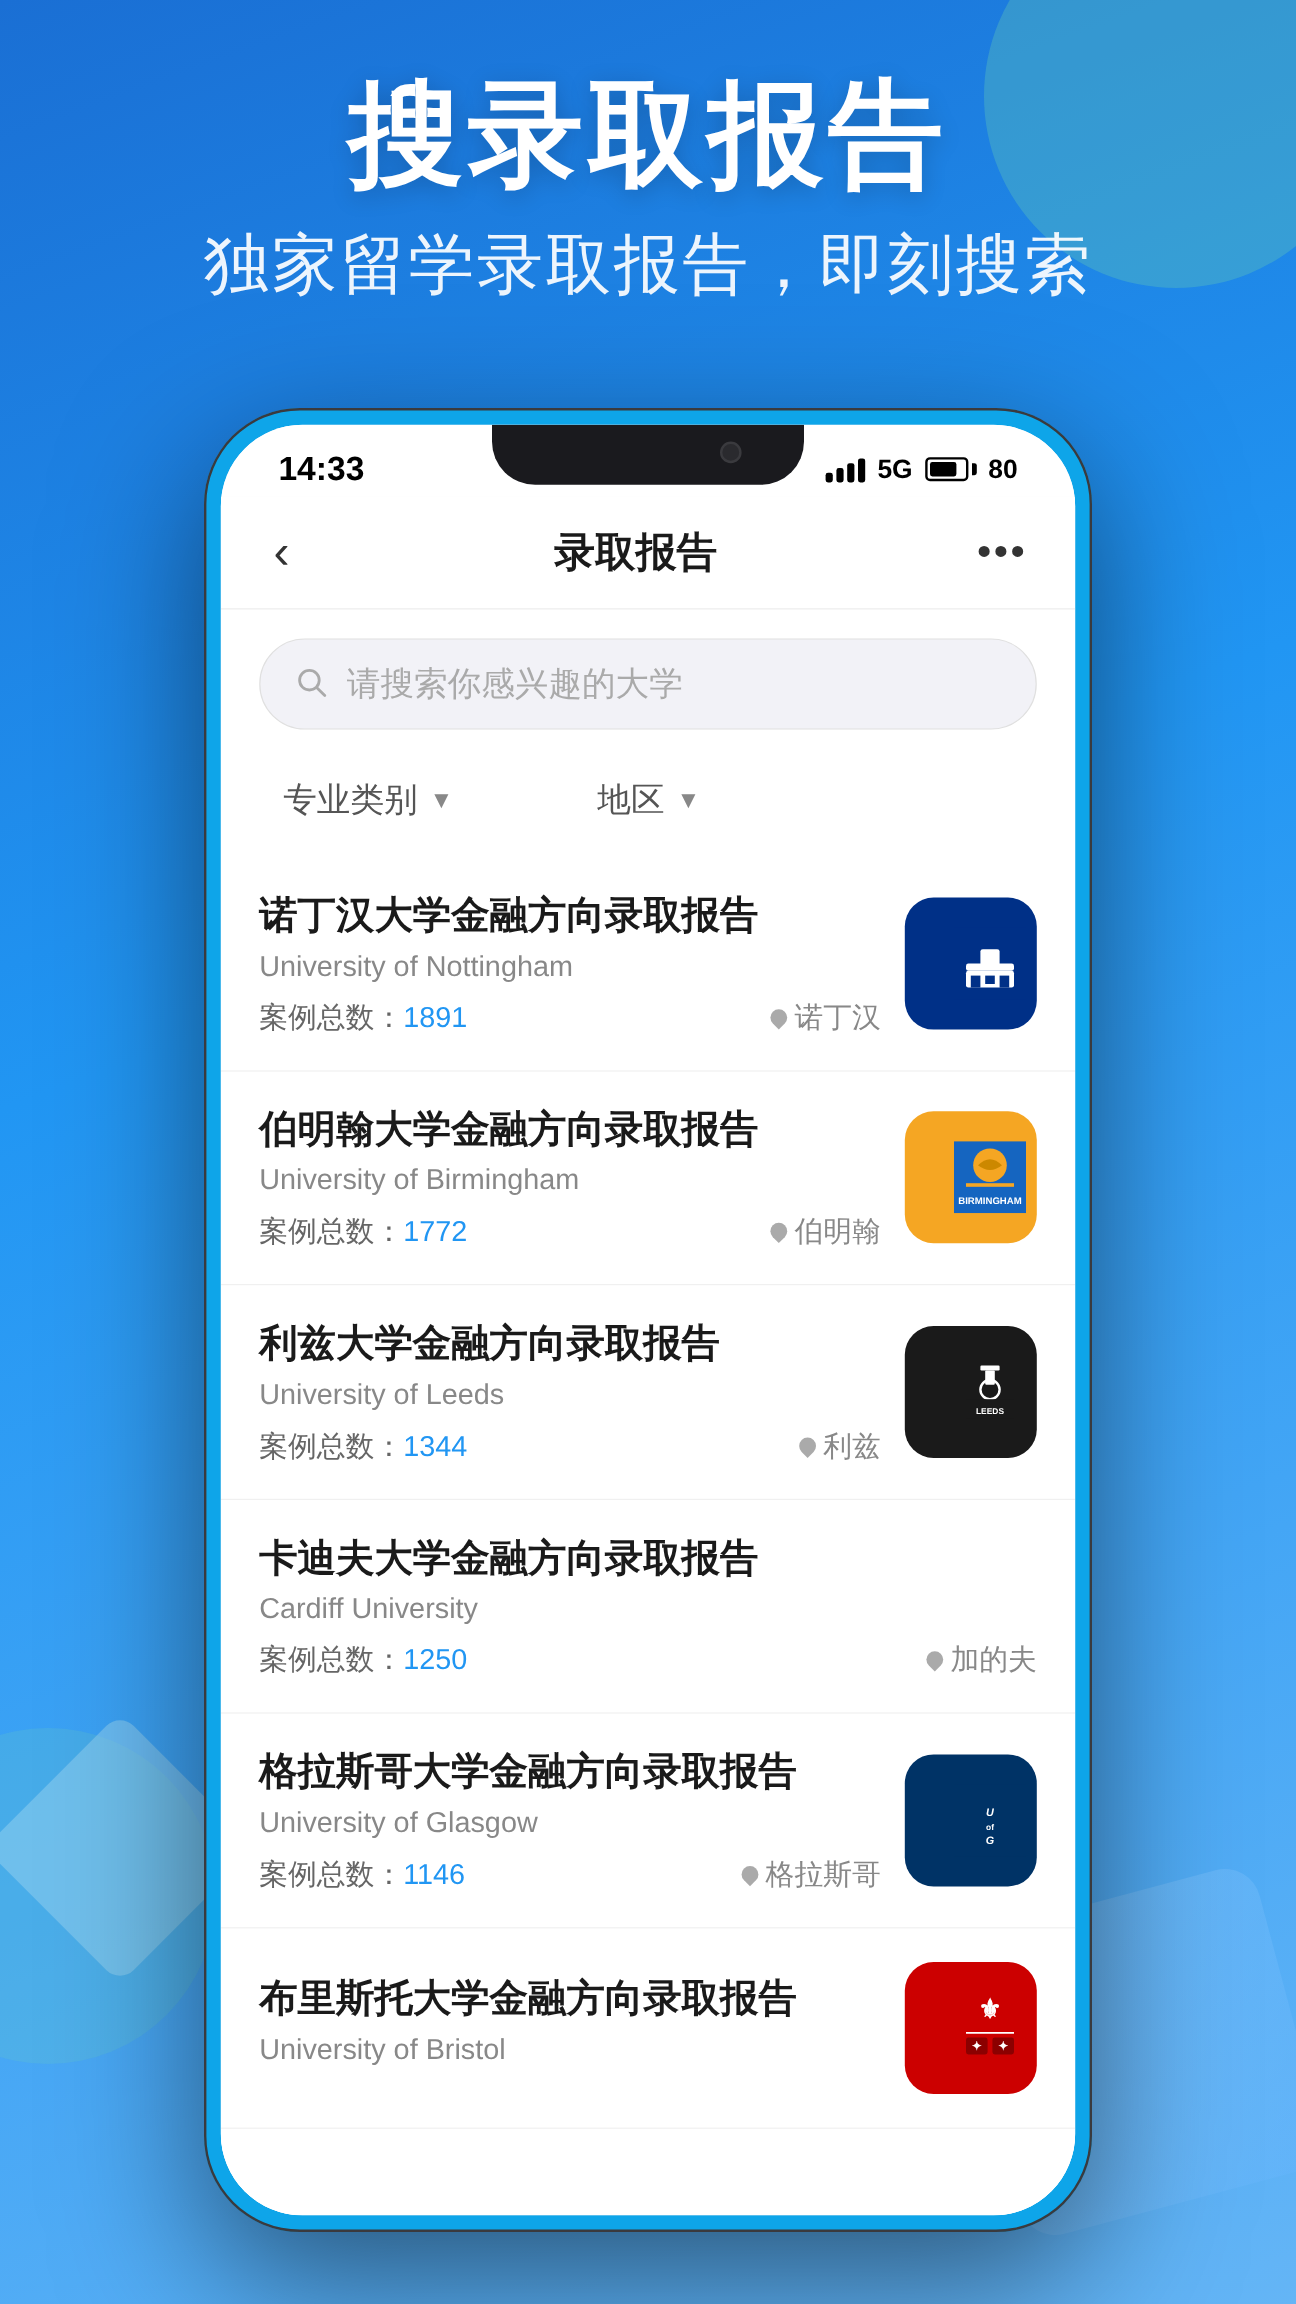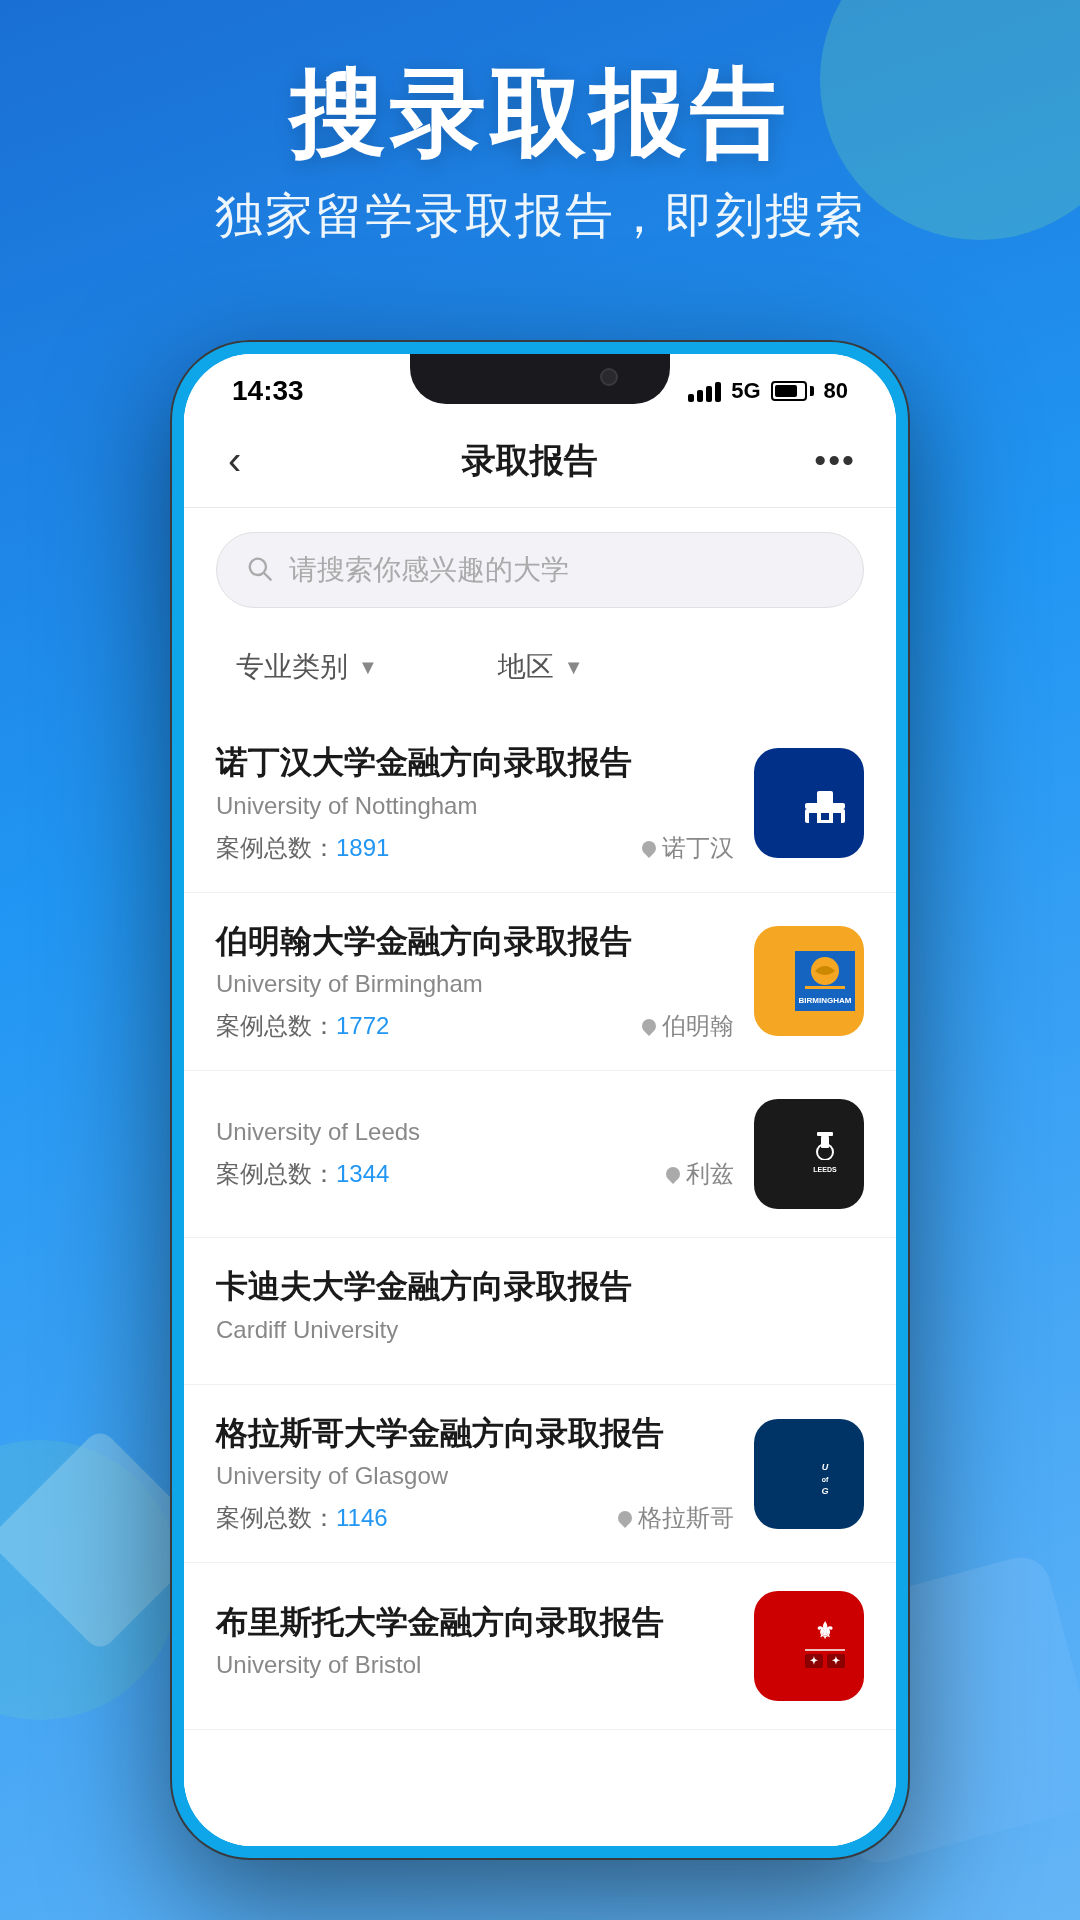--- a/index.html
+++ b/index.html
@@ -64,21 +64,21 @@
     }
     .header-title {
       font-size: 96px;
       font-weight: 800;
       color: #ffffff;
       letter-spacing: 4px;
       text-shadow: 0 4px 20px rgba(0,0,0,0.2);
       line-height: 1.1;
     }
     .header-subtitle {
-      font-size: 48px;
+      font-size: 55px;
       color: rgba(255,255,255,0.92);
       margin-top: 18px;
       font-weight: 400;
       letter-spacing: 2px;
     }
 
     
     .phone-wrapper {
       position: absolute;
       top: 340px;
@@ -490,20 +490,21 @@
                 <ellipse cx="30" cy="20" rx="14" ry="14" fill="#f5a623"></ellipse>
                 <path d="M20 20 Q30 10 40 20 Q30 28 20 20Z" fill="#cc8800"></path>
                 <rect x="10" y="35" width="40" height="3" fill="#f5a623"></rect>
                 <text x="30" y="52" text-anchor="middle" font-size="8" fill="white" font-weight="bold">BIRMINGHAM</text>
               </svg>
             </div>
           </div>
 
           <div class="list-item">
             <div class="list-item-content">
+              <div class="item-title-cn">利兹大学金融方向录取报告</div>
               <div class="item-title-en">University of Leeds</div>
               <div class="item-meta">
                 <span class="item-count">
                   <span>案例总数：</span><span class="item-count-num">1344</span>
                 </span>
                 <span class="item-location">
                   <span class="location-dot"></span>
                   <span>利兹</span>
                 </span>
               </div>
@@ -517,20 +518,29 @@
                 <rect x="10" y="36" width="40" height="16" fill="#1a1a1a"></rect>
                 <text x="30" y="48" text-anchor="middle" font-size="7" fill="white" font-weight="bold">LEEDS</text>
               </svg>
             </div>
           </div>
 
           <div class="list-item">
             <div class="list-item-content">
               <div class="item-title-cn">卡迪夫大学金融方向录取报告</div>
               <div class="item-title-en">Cardiff University</div>
+              <div class="item-meta">
+                <span class="item-count">
+                  <span>案例总数：</span><span class="item-count-num">1250</span>
+                </span>
+                <span class="item-location">
+                  <span class="location-dot"></span>
+                  <span>加的夫</span>
+                </span>
+              </div>
             </div>
           </div>
 
           <div class="list-item">
             <div class="list-item-content">
               <div class="item-title-cn">格拉斯哥大学金融方向录取报告</div>
               <div class="item-title-en">University of Glasgow</div>
               <div class="item-meta">
                 <span class="item-count">
                   <span>案例总数：</span><span class="item-count-num">1146</span>

